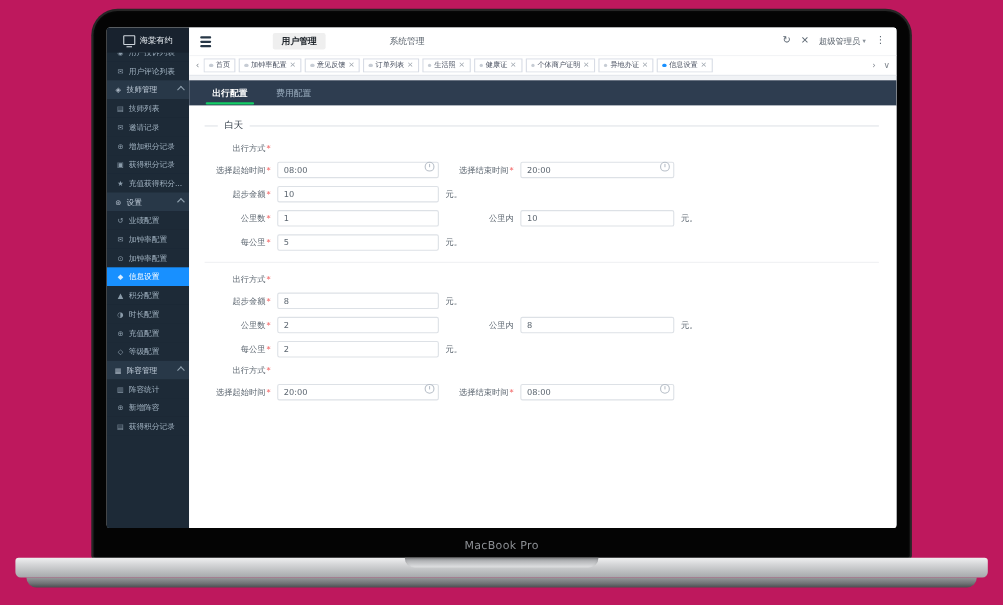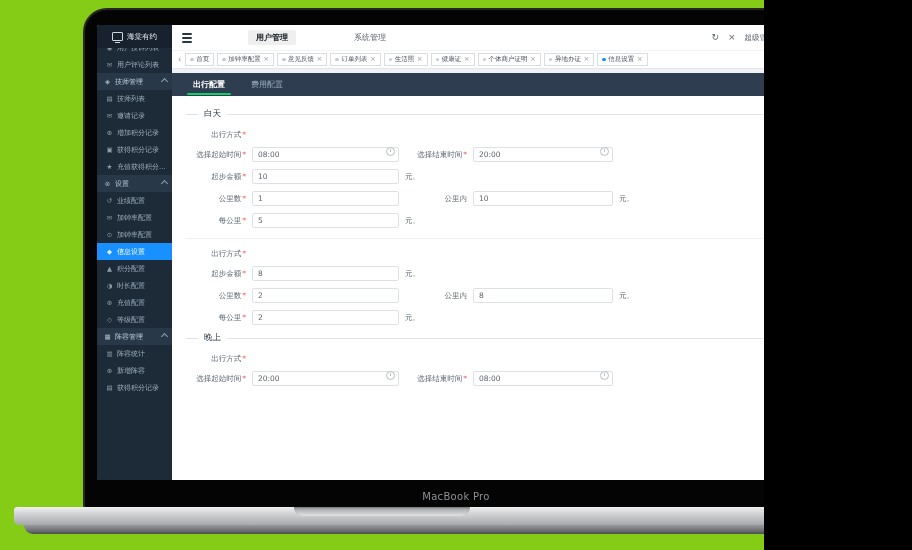--- a/index.html
+++ b/index.html
@@ -1,17 +1,17 @@
 <!DOCTYPE html>
 <html><head>
 <meta charset="utf-8">
 <style>
   html,body{margin:0;padding:0;background:#000;}
   body{width:912px;height:550px;overflow:hidden;font-family:"DejaVu Sans","Liberation Sans",sans-serif;-webkit-font-smoothing:antialiased;}
-  .canvas{position:relative;width:764px;height:550px;background:#84cc16;overflow:hidden;}
+  .canvas{position:relative;width:912px;height:550px;background:#be185d;overflow:hidden;}
 
   
   .screen{position:absolute;left:85px;top:10px;width:742px;height:497px;background:#040404;
           border-radius:22px 22px 2px 2px;box-shadow:0 0 0 2px #262626, inset 0 0 3px rgba(255,255,255,.05);}
   .mbp{position:absolute;left:0;right:0;bottom:5px;text-align:center;color:#8d9095;font-size:10px;letter-spacing:.3px;}
   .base{position:absolute;left:14px;top:507px;width:884px;height:18px;
         background:linear-gradient(180deg,#f0f0f1 0%,#d4d5d7 35%,#bbbdbf 70%,#a6a8ab 100%);
         border-radius:3px 3px 5px 5px;}
   .notch{position:absolute;left:50%;top:507px;transform:translateX(-50%);width:176px;height:9px;
          background:linear-gradient(180deg,#9b9da0 0%,#d5d6d8 80%,#e4e5e6 100%);
@@ -337,23 +337,20 @@
               </span>
               <span class="suffix">元。</span>
             </div>
             <div class="frow">
               <div class="flabel">每公里<span class="req">*</span></div>
               <span class="iwrap c1">
                 <input class="fin" value="2" style="">
               </span>
               <span class="suffix">元。</span>
             </div>
-            <div class="divider">
-              <span class="dtxt">晚上</span>
-            </div>
             <div class="frow">
               <div class="flabel">出行方式<span class="req">*</span></div>
             </div>
             <div class="frow">
               <div class="flabel">选择起始时间<span class="req">*</span></div>
               <span class="iwrap c1">
                 <input class="fin" value="20:00" style="">
                 <span class="clock"></span>
               </span>
               <div class="flabel c2">选择结束时间<span class="req">*</span></div>

